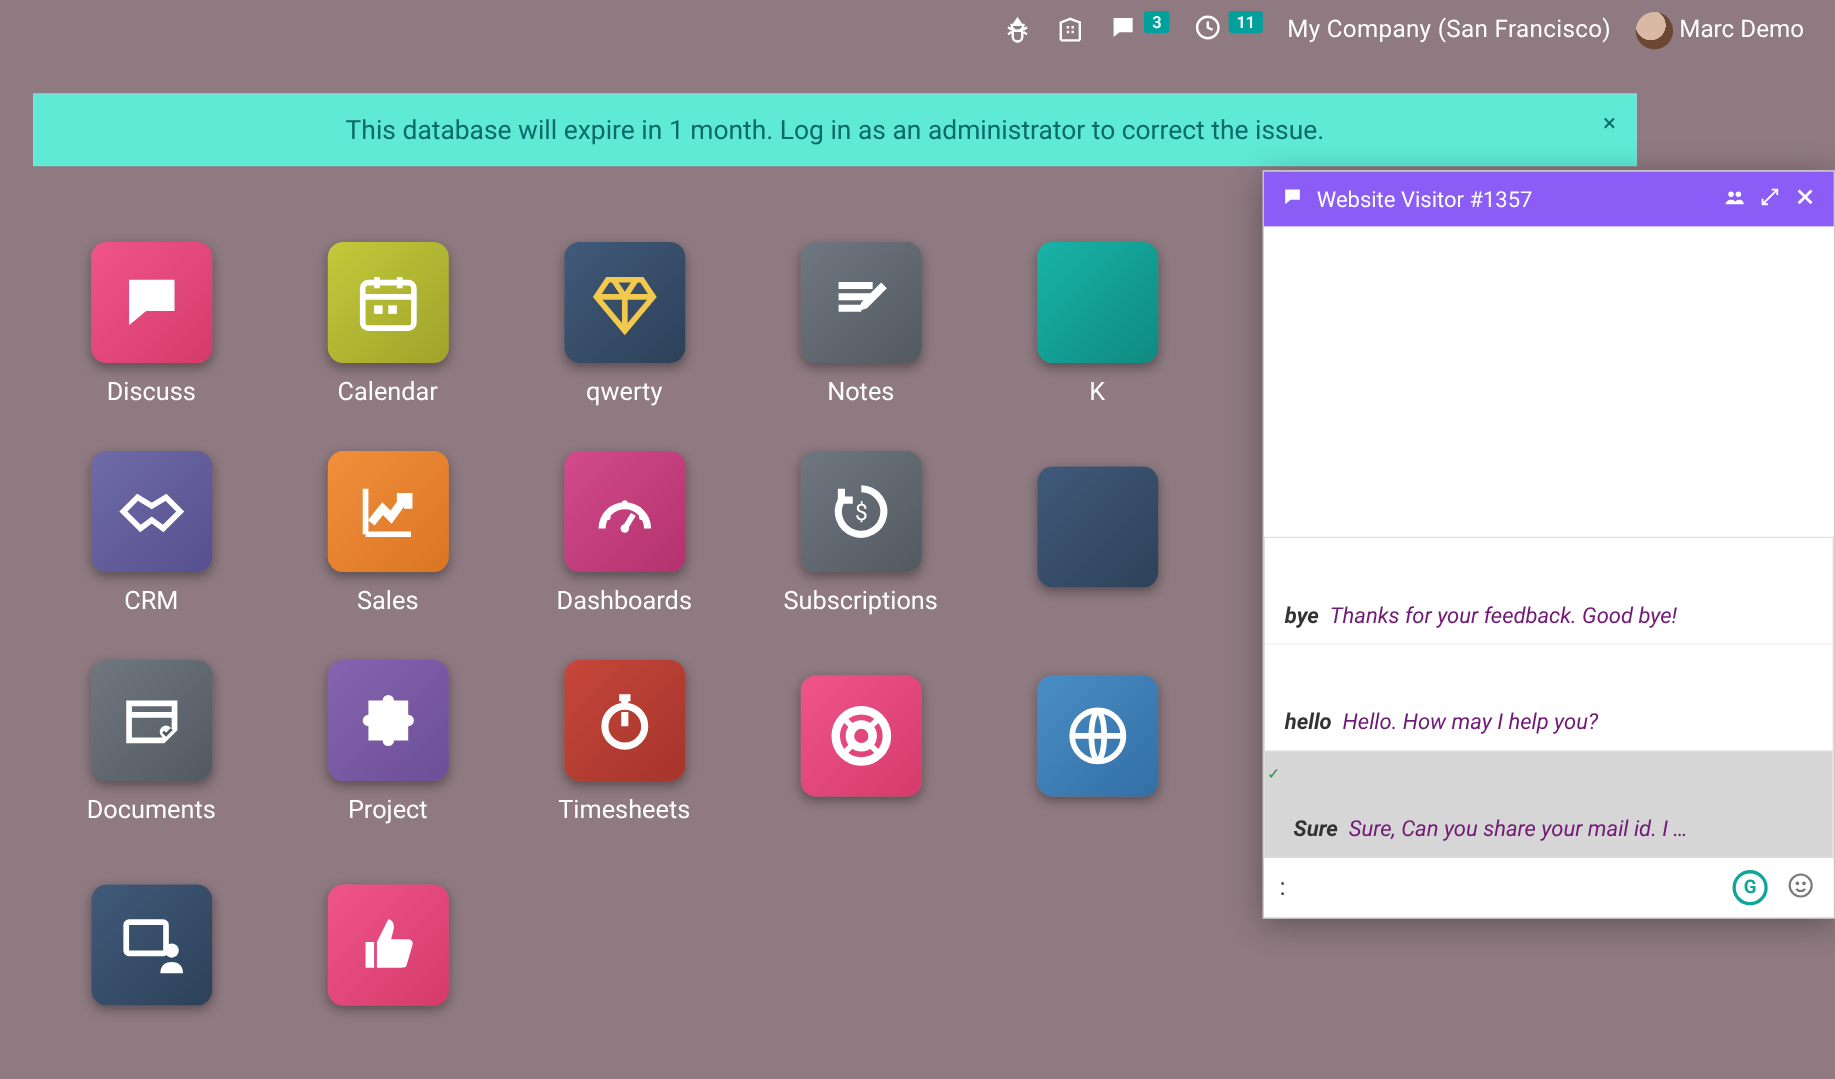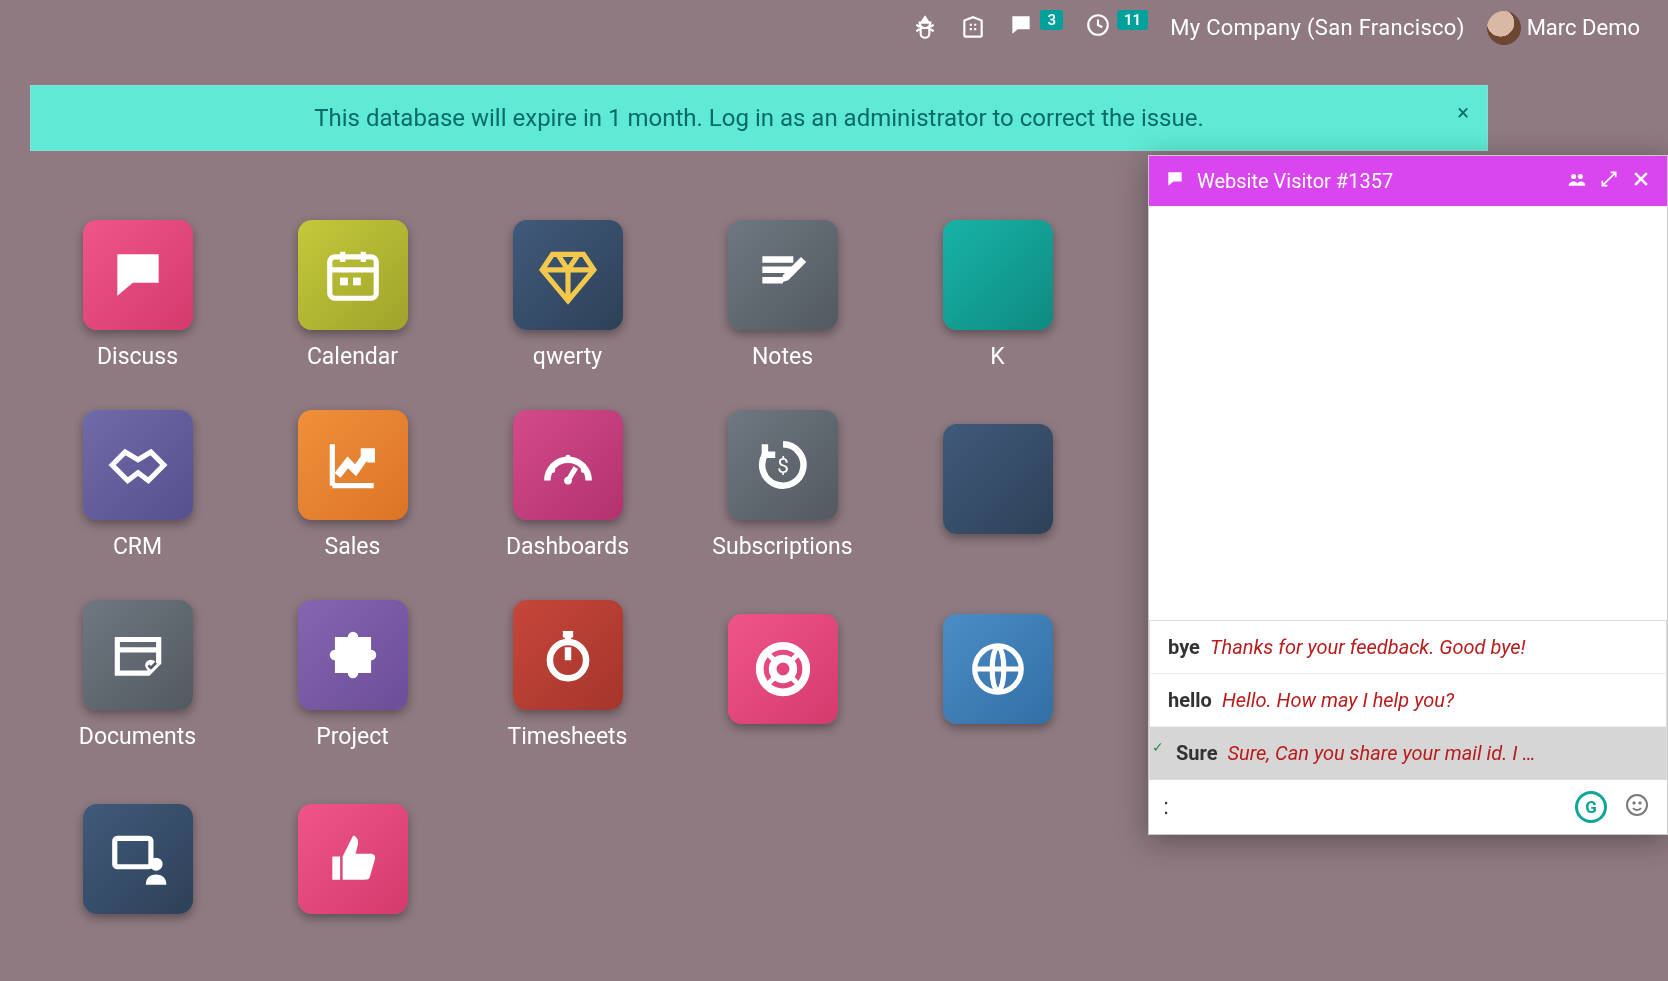--- a/index.html
+++ b/index.html
@@ -56,31 +56,31 @@
   .g-purple { background:linear-gradient(135deg,#8565b0,#6c4d98);}
   .g-blue   { background:linear-gradient(135deg,#4a8dc5,#326fa5);}
 
   
   .chat {
     position:absolute; right:0; top:155px; width:520px; height:680px;
     background:#fff; border:1px solid #c9c9c9; box-shadow:0 6px 28px rgba(0,0,0,.35);
     display:flex; flex-direction:column; z-index:50; color:#333;
   }
   .chat-header {
-    background:#d946ef; color:#fff; height:50px; display:flex; align-items:center;
+    background:#8b5cf6; color:#fff; height:50px; display:flex; align-items:center;
     padding:0 16px; gap:12px;
   }
   .chat-header .title { font-size:20px; flex:1; }
   .chat-header .hicon svg{ width:20px;height:20px;fill:#fff; cursor:pointer;}
   .chat-body { flex:1; background:#fff; }
   .suggestions { border:1px solid #ddd; border-bottom:none; }
   .suggestion { padding:14px 18px; font-size:20px; display:flex; gap:10px; align-items:baseline; border-top:1px solid #eee;}
   .suggestion:first-child{border-top:none;}
-  .suggestion .kw { font-weight:700; color:#333; }
-  .suggestion .txt { font-style:italic; color:#b91c1c; white-space:nowrap; overflow:hidden; text-overflow:ellipsis;}
+  .suggestion .kw { font-weight:700; color:#333;font-style:italic; }
+  .suggestion .txt { font-style:italic; color:#701a75; white-space:nowrap; overflow:hidden; text-overflow:ellipsis;margin-top:44px;}
   .suggestion.sel { background:#d6d6d6; position:relative;}
   .suggestion.sel::before{
     content:"✓"; position:absolute; left:2px; top:12px; font-size:14px; color:#2e8b57;
   }
   .suggestion.sel { padding-left:26px;align-items:flex-end;}
   .chat-input-row {
     height:55px; border-top:1px solid #ddd; display:flex; align-items:center; padding:0 18px 0 14px; gap:18px;
   }
   .chat-input {
     flex:1; border:none; outline:none; font-size:22px; color:#333; background:transparent;

